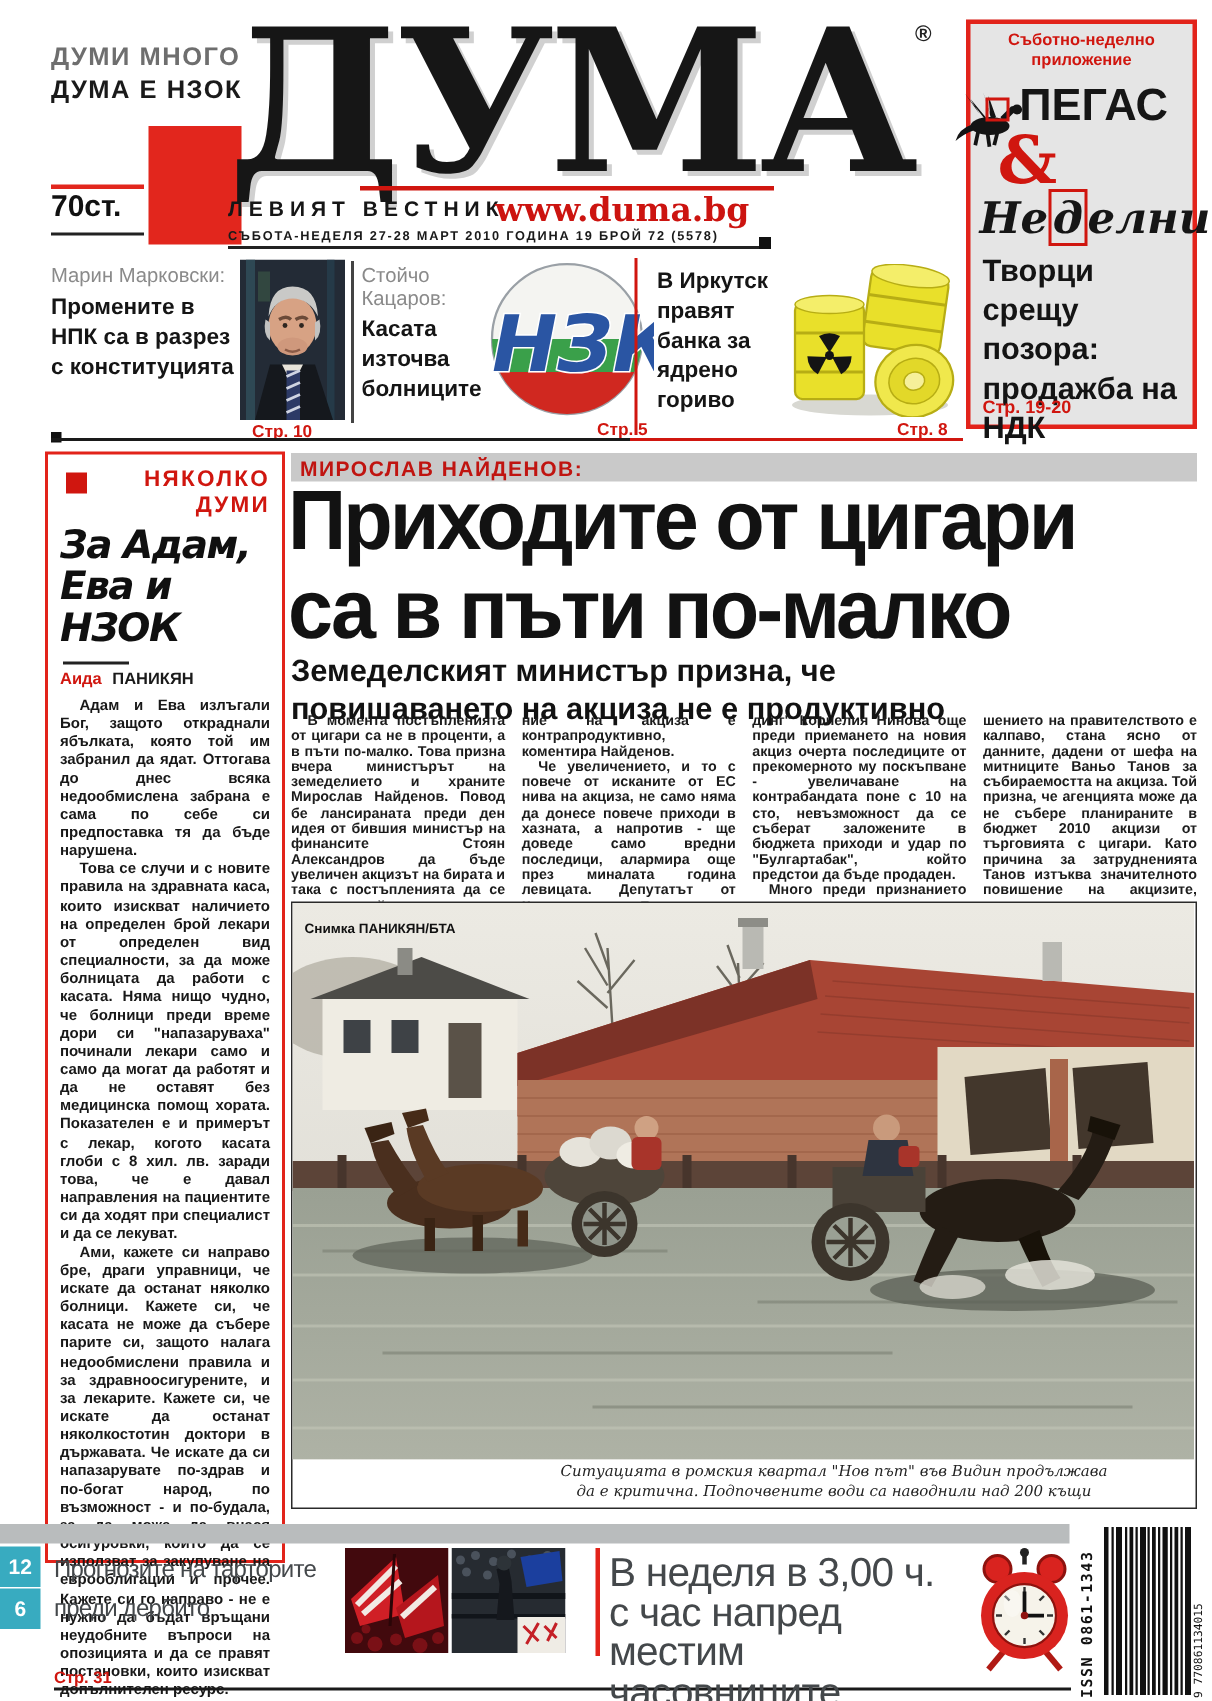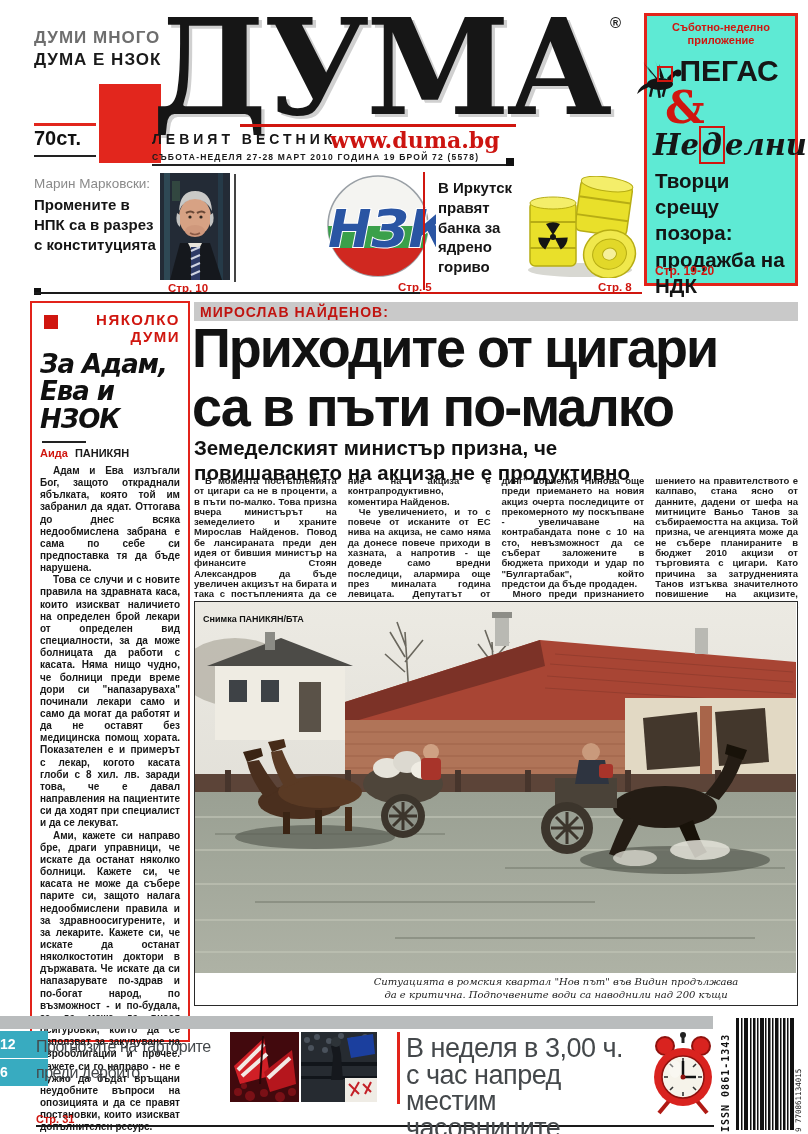--- a/index.html
+++ b/index.html
@@ -17,21 +17,21 @@
   .logo { left:152px; top:2px; font-family:"DejaVu Serif", serif; font-weight:bold; font-size:118px; letter-spacing:-3px; color:#161616; transform:scale(1.10,1.12); transform-origin:left top; text-shadow:3px 3px 0 rgba(120,120,120,.35); line-height:1; }
   .logo-reg { left:610px; top:14px; font-size:15px; font-weight:bold; color:#222; }
   .logo-redline { left:240px; top:124px; width:276px; height:3px; background:#d0160f; }
   .tagline { left:152px; top:131px; font-size:14px; font-weight:bold; letter-spacing:4px; color:#161616; }
   .website { left:330px; top:127px; font-family:"DejaVu Serif", serif; font-size:22px; font-weight:bold; color:#cc1410; }
   .dateline { left:152px; top:152px; font-size:8.5px; font-weight:bold; letter-spacing:1.2px; color:#1a1a1a; }
   .dateline-rule { left:152px; top:164px; width:360px; height:1.5px; background:#222; }
   .dateline-sq { left:506px; top:158px; width:8px; height:8px; background:#111; }
 
   
-  .supp { left:644px; top:13px; width:154px; height:273px; border:3px solid #e2231a; background:#5eead4; }
+  .supp { left:644px; top:13px; width:154px; height:273px; border:3px solid #e2231a; background:#e5e5e5; }
   .supp-head { position:absolute; left:0; top:5px; width:100%; text-align:center; color:#d0160f; font-weight:bold; font-size:11px; line-height:1.15; }
   .pegas-row { position:absolute; left:10px; top:38px; white-space:nowrap; }
   .pegas-sq { display:inline-block; width:16px; height:16px; border:2px solid #d0160f; vertical-align:-1px; margin-right:2px; }
   .pegas-t { font-size:30px; font-weight:bold; color:#161616; letter-spacing:0; }
   .pegasus { position:absolute; left:-14px; top:40px; }
   .amp { position:absolute; left:18px; top:66px; font-family:"DejaVu Serif", serif; font-size:44px; font-weight:bold; color:#d0160f; }
   .nedelnik { position:absolute; left:6px; top:112px; font-family:"DejaVu Serif", serif; font-style:italic; font-weight:bold; font-size:29px; color:#161616; white-space:nowrap; }
   .ned-box { border:2px solid #d0160f; padding:0 1px; }
   .supp-teaser { position:absolute; left:8px; top:152px; width:138px; font-size:20.5px; font-weight:bold; line-height:1.28; color:#141414; }
   .supp-ref { position:absolute; left:8px; top:248px; font-size:12px; font-weight:bold; color:#d0160f; }
@@ -77,21 +77,21 @@
   .col p.cont { text-indent:0; }
 
   
   .photo-box { left:194px; top:601px; width:604px; height:405px; border:1.5px solid #2a2a2a; background:#fff; }
   .photo-svg { display:block; width:601px; height:371px; }
   .credit { position:absolute; left:8px; top:12px; font-size:9px; font-weight:bold; color:#111; }
   .caption { position:absolute; right:6px; bottom:4px; width:470px; text-align:center; font-family:"DejaVu Serif", serif; font-style:italic; font-size:10px; line-height:1.25; color:#222; }
 
   
   .gray-bar { left:0; top:1016px; width:713px; height:13px; background:#b9bcbd; }
-  .temp { width:48px; height:27px; background:#38abc0; color:#fff; font-weight:bold; font-size:14px; text-align:left; line-height:27px; }
+  .temp { width:27px; height:27px; background:#38abc0; color:#fff; font-weight:bold; font-size:14px; text-align:center; line-height:27px; }
   .temp-12 { left:0; top:1031px; }
   .temp-6 { left:0; top:1059px; }
   .bl-title { left:36px; top:1034px; width:195px; font-size:16px; line-height:26px; color:#44484b; letter-spacing:-0.5px; }
   .bl-ref { left:36px; top:1113px; font-size:11px; font-weight:bold; color:#d0160f; }
   .b-rule { left:36px; top:1125px; width:678px; height:2px; background:#1a1a1a; }
   .fan1 { left:230px; top:1032px; width:69px; height:70px; }
   .fan2 { left:301px; top:1032px; width:76px; height:70px; }
   .b-vline-red { left:397px; top:1032px; width:3px; height:72px; background:#e2231a; }
   .br-title { left:406px; top:1035px; width:250px; font-size:27px; line-height:26.5px; color:#44484b; letter-spacing:-0.5px; }
   .clock { left:649px; top:1031px; width:68px; height:84px; }
@@ -171,20 +171,24 @@
     <path d="M17 40 Q15 50 20 54 L20 42 Z" fill="#c2c2c0"></path>
     <path d="M53 40 Q55 50 50 54 L50 42 Z" fill="#c2c2c0"></path>
     <path d="M26 40 q5 -3 8 0 M37 40 q5 -3 8 0" stroke="#6b4a38" stroke-width="2.2" fill="none"></path>
     <circle cx="30" cy="44" r="1.6" fill="#2e2620"></circle>
     <circle cx="41" cy="44" r="1.6" fill="#2e2620"></circle>
     <path d="M30 60 q5 3 10 0" stroke="#8a5a46" stroke-width="1.6" fill="none"></path>
   </svg>
   <div class="abs pref pref10">Стр. 10</div>
   <div class="abs t-vline-black"></div>
 
+  <div class="abs t2">
+    <div class="kicker-gray">Стойчо Кацаров:</div>
+    <div class="teaser-bold">Касата източва болниците</div>
+  </div>
   <svg class="abs nzok" viewBox="0 0 116 108">
     <defs>
       <clipPath id="nzc">
           <circle cx="58" cy="55" r="50"></circle>
         </clipPath>
     </defs>
     <circle cx="58" cy="55" r="50" fill="#f4f4f1" stroke="#9aa0a6" stroke-width="1.5"></circle>
     <g clip-path="url(#nzc)">
       <rect x="0" y="55" width="116" height="22" fill="#3aa04a"></rect>
       <rect x="0" y="77" width="116" height="32" fill="#d02820"></rect>

